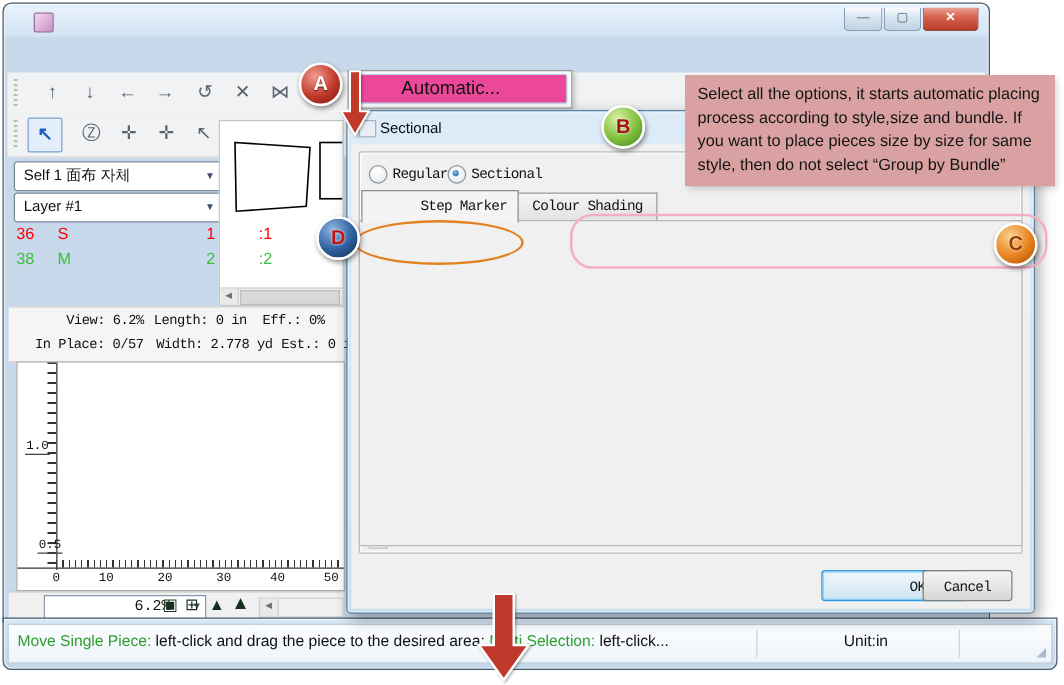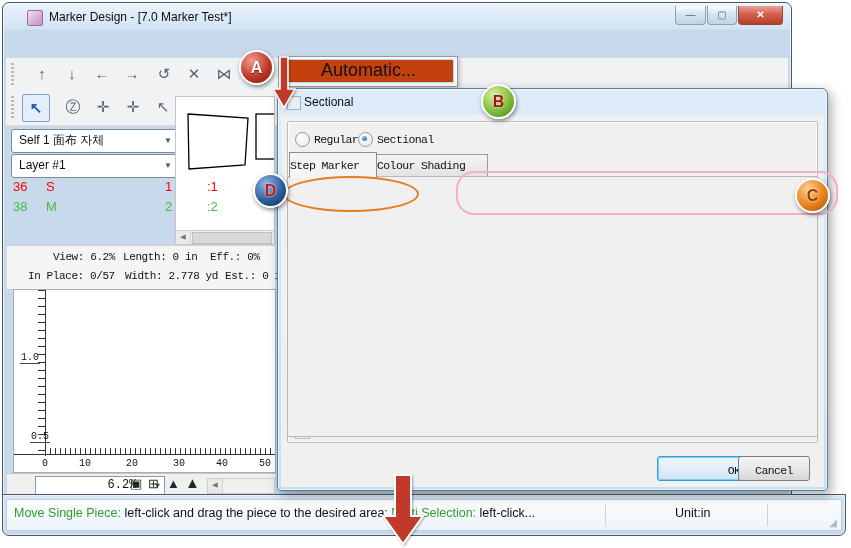--- a/index.html
+++ b/index.html
@@ -65,38 +65,38 @@
         background:linear-gradient(#fcfdfe,#eef4fb);border:1px solid #c3cfdc;font-size:12.5px;}
   .statusbar .txt{position:absolute;left:7px;top:6px;white-space:pre;}
   .sgreen{color:#2f9e2f;}
   .sep{position:absolute;top:4px;bottom:4px;width:1px;background:#c8d4e0;}
   .unit{position:absolute;top:6px;font-size:12.5px;}
   .gripdots{position:absolute;right:4px;bottom:2px;color:#a9bccd;font-size:10px;}
 
   
   .ddmenu{position:absolute;left:278px;top:56px;width:178px;height:29px;background:#f7f9fb;
         border:1px solid #979797;box-shadow:2px 2px 4px rgba(0,0,0,.2);z-index:5;}
-  .dditem{position:absolute;left:3px;top:2px;right:3px;bottom:3px;background:#c2410c;
-        border:1px solid #b8d6f3;border-radius:2px;font-size:18px;line-height:21px;padding-left:38px;}
+  .dditem{position:absolute;left:3px;top:2px;right:3px;bottom:3px;background:#ec4899;
+        border:1px solid #b8d6f3;border-radius:2px;font-size:15px;line-height:21px;padding-left:38px;}
 
   
   .dlg{position:absolute;left:277px;top:88px;width:549px;height:401px;z-index:10;
         border:1px solid #5a80a0;border-radius:6px 6px 4px 4px;
         background:linear-gradient(#ddecf8,#c8ddee);box-shadow:3px 4px 12px rgba(0,0,0,.35),inset 0 0 0 1px rgba(255,255,255,.6);}
   .dlg-title{position:absolute;left:26px;top:6px;font-size:12px;color:#0c0c0c;}
   .dlg-ticon{position:absolute;left:9px;top:7px;width:12px;height:12px;background:#e8eef4;border:1px solid #9fb4c6;}
   .dlg-body{position:absolute;left:3px;top:26px;right:3px;bottom:3px;background:#f0f0f0;}
   .mono{font-family:"Liberation Mono",monospace;font-size:11.5px;letter-spacing:-.6px;color:#111;}
   .groupbox{position:absolute;left:6px;top:6px;width:529px;height:320px;border:1px solid #bdbdbd;border-radius:2px;
         box-shadow:inset 0 0 0 1px #fdfdfd;}
   .radio{position:absolute;width:13px;height:13px;border-radius:50%;border:1px solid #8a9aa9;
         background:radial-gradient(circle at 35% 30%,#fff,#e8e8e8);}
   .radio.on::after{content:"";position:absolute;left:3px;top:3px;width:5px;height:5px;border-radius:50%;
         background:radial-gradient(circle at 35% 30%,#7ec0ef,#1e62a8);}
-  .tab{position:absolute;border:1px solid #9a9a9a;border-bottom:none;font-size:0;text-align:left;}
+  .tab{position:absolute;border:1px solid #9a9a9a;border-bottom:none;font-size:0;text-align:center;padding-left:38px;}
   .tab .lab{font-size:11.5px;}
   .tab.active{background:#f4f4f4;z-index:3;border-color:#8c8c8c;}
   .tab.inactive{background:linear-gradient(#f4f4f4,#e2e2e2);}
   .tabpane{position:absolute;left:6px;top:61px;width:529px;height:259px;border:1px solid #b9b9b9;background:#f0f0f0;z-index:1;}
   .field{position:absolute;background:#fff;border:1px solid #a0a0a0;}
   .cb{position:absolute;width:13px;height:13px;background:#fff;border:1px solid #8a9aa9;
       text-align:center;line-height:12px;font-size:11px;color:#2b579a;}
   .cb.dis{background:#f3f3f3;border-color:#bcbcbc;color:#a8a8a8;}
   .table{position:absolute;background:#fff;border:1px solid #ababab;overflow:hidden;}
   .thead{position:absolute;left:0;right:0;top:0;height:20px;background:linear-gradient(#ffffff,#f4f6f8);
@@ -130,21 +130,20 @@
   .arrow{position:absolute;z-index:35;filter:drop-shadow(1px 1px 1px rgba(0,0,0,.3));}
 </style>
 </head>
 <body>
 
 <div class="stage">
 
   <div class="win">
     <div class="titlebar">
       <div class="app-icon"></div>
-      <div class="title-text">Marker Design - [7.0 Marker Test*]</div>
       <div class="winbtns">
         <div class="wbtn min">—</div>
         <div class="wbtn max">▢</div>
         <div class="wbtn close">✕</div>
       </div>
     </div>
 
 
     <div class="tbar" style="top:55px;height:33px;">
       <div class="grip-v"></div>
@@ -325,20 +324,21 @@
 
       <div class="btn focus" style="left:376px;top:341px;width:74px;height:23px;line-height:23px;">
         <span class="mono">OK</span>
       </div>
       <div class="btn" style="left:457px;top:341px;width:70px;height:23px;line-height:23px;">
         <span class="mono">Cancel</span>
       </div>
     </div>
   </div>
 
+  <div class="note">Select all the options, it starts automatic placing process according to style,size and bundle. If you want to place pieces size by size for same style, then do not select “Group by Bundle”</div>
 
   <div class="ellipse"></div>
   <div class="pinkline"></div>
 
   <div class="badge a" style="left:239px;top:50px;">A</div>
   <div class="badge b" style="left:481px;top:84px;">B</div>
   <div class="badge c" style="left:795px;top:178px;">C</div>
   <div class="badge d" style="left:253px;top:173px;">D</div>
 
   <svg class="arrow" style="left:272px;top:56px;" width="24" height="54">

